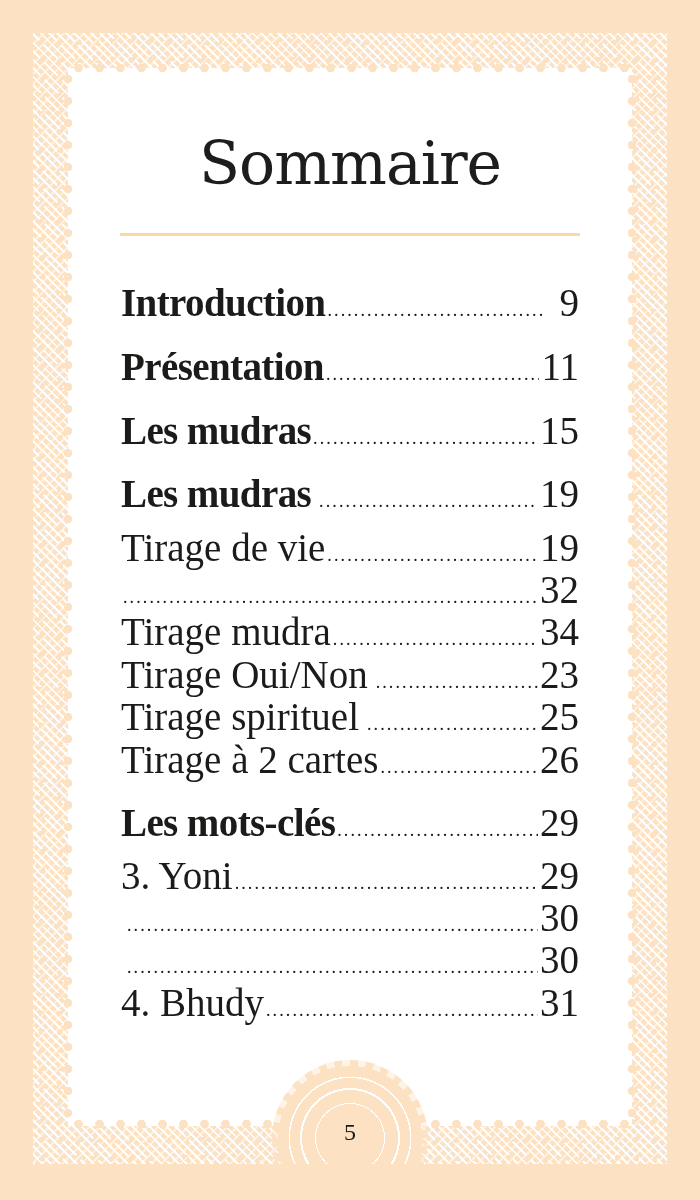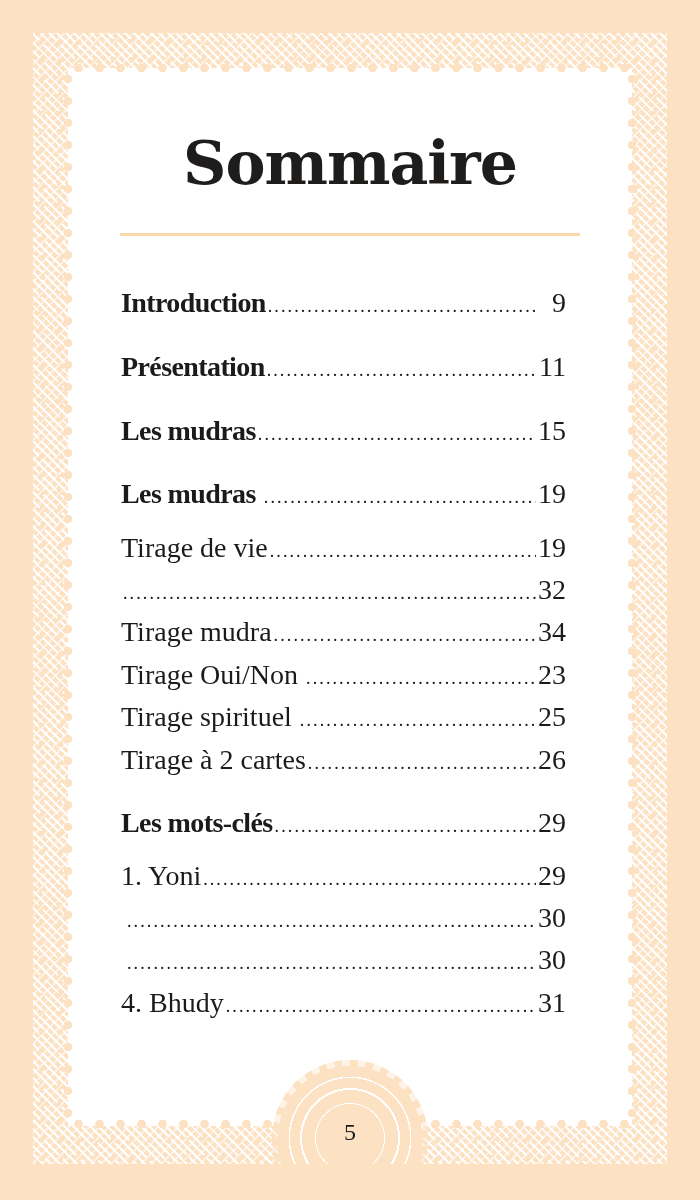--- a/index.html
+++ b/index.html
@@ -22,24 +22,24 @@
      background: radial-gradient(circle at 4px 50%, #FCE1C2 0 4px, transparent 4.5px) 0 0/10px 22px repeat-y; }
   .scallop.right { left:626px; top:68px; width:10px; height:1058px;
      background: radial-gradient(circle at 6px 50%, #FCE1C2 0 4px, transparent 4.5px) 0 0/10px 22px repeat-y; }
   .mandala-clip { position:absolute; left:272px; top:1060px; width:156px; height:104px; overflow:hidden; z-index:4; }
   .mandala-disc { position:absolute; left:0; top:0; width:156px; height:156px; border-radius:50%;
      background:
        radial-gradient(circle, #FCE1C2 0 34px, #fff 34px 35px, #FCE1C2 35px 48px, #fff 48px 50px, #FCE1C2 50px 60px, #fff 60px 61.5px, #FCE1C2 61.5px 72px, transparent 72px),
        repeating-conic-gradient(#FCE1C2 0 6deg, rgba(252,225,194,.4) 6deg 12deg); }
   .page-number { position:absolute; left:0; width:700px; top:1119px; text-align:center; font-size:24px; z-index:5; color:#1c1b1a; }
   .title { position:absolute; left:0; width:700px; top:128px; text-align:center; z-index:5;
-     font-family:"DejaVu Serif","Liberation Serif",serif; font-weight:bold; font-size:60px; letter-spacing:-1px; color:#1f1d1c; }
+     font-family:"DejaVu Serif","Liberation Serif",serif; font-weight:normal; font-size:60px; letter-spacing:-1px; color:#1f1d1c; }
   .divider { position:absolute; left:120px; top:233px; width:460px; height:3px; background:#FAD8A8; z-index:5; }
   .toc { position:absolute; left:121px; width:458px; top:0; z-index:5; }
-  .row { position:absolute; left:0; right:13px; display:flex; align-items:baseline; font-size:28px; line-height:34px; white-space:nowrap; }
+  .row { position:absolute; left:0; right:0; display:flex; align-items:baseline; font-size:39px; line-height:34px; white-space:nowrap; }
   .row.section .label { font-weight:bold; letter-spacing:-0.6px; }
   .row .dots { flex:1; overflow:hidden; margin:0 2px; font-size:18px; letter-spacing:2.6px; color:#1c1b1a; }
   .row .dots::before { content:". . . . . . . . . . . . . . . . . . . . . . . . . . . . . . . . . . . . . . . . . . . . . . . . . . . . . . . . . . . . . . . . . . . . . . . . . . . ."; letter-spacing:-1.2px; }
   .row .num { text-align:right; }
 </style>
 </head>
 <body>
 
 <div class="frame"></div>
 <div class="page"></div>
@@ -104,21 +104,21 @@
     <span class="label">Tirage à 2 cartes</span>
     <span class="dots"></span>
     <span class="num">26</span>
   </div>
   <div class="row section" style="top:806px">
     <span class="label">Les mots-clés</span>
     <span class="dots"></span>
     <span class="num">29</span>
   </div>
   <div class="row entry" style="top:859px">
-    <span class="label">1. Yoni</span>
+    <span class="label">3. Yoni</span>
     <span class="dots"></span>
     <span class="num">29</span>
   </div>
   <div class="row entry" style="top:901px">
     <span class="dots" style="margin-left:6px"></span>
     <span class="num">30</span>
   </div>
   <div class="row entry" style="top:943px">
     <span class="dots" style="margin-left:6px"></span>
     <span class="num">30</span>

